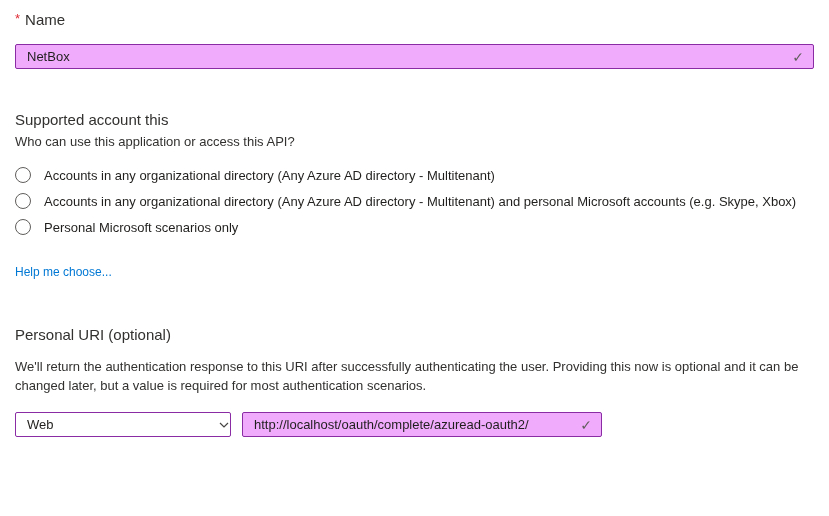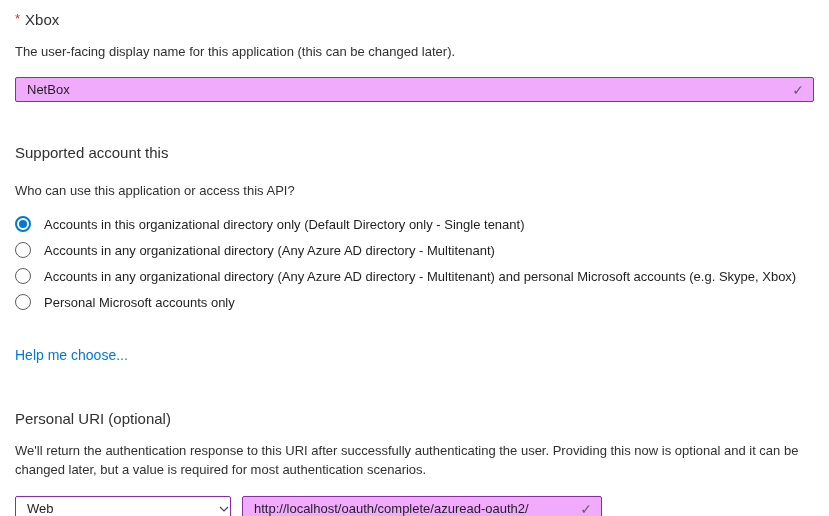--- a/index.html
+++ b/index.html
@@ -67,21 +67,21 @@
     line-height: 1;
   }
 
   
   .name-title-row { padding-top: 11px; }
   .name-desc { margin-top: 14px; }
   .name-field { margin-top: 16px; width: 799px; }
 
   
   .account-section { margin-top: 42px; }
-  .account-question { margin-top: 20px; }
+  .account-question { margin-top: 4px; }
   .radio-group { margin-top: 11px; }
   .radio-row {
     display: flex;
     align-items: center;
     height: 26px;
     cursor: pointer;
   }
   .radio-outer {
     width: 16px;
     height: 16px;
@@ -105,22 +105,22 @@
   .radio-row.selected .radio-inner { background: #0078d4; }
   .radio-label {
     margin-left: 13px;
     font-size: 13px;
     color: #201f1e;
     white-space: nowrap;
   }
 
   .help-link {
     display: inline-block;
-    margin-top: 32px;
-    font-size: 14px;
+    margin-top: 25px;
+    font-size: 12px;
     color: #0078d4;
     text-decoration: none;
     cursor: pointer;
   }
 
   
   .redirect-section { margin-top: 46px; }
   .redirect-desc { margin-top: 14px; width: 800px; }
   .redirect-controls {
     margin-top: 17px;
@@ -144,58 +144,51 @@
   .chevron-icon { flex: 0 0 auto; display: flex; }
   .uri-field { width: 360px; margin-left: 11px; }
 </style>
 </head>
 <body>
 
 <div class="page">
 
   <div class="section-title name-title-row">
     <span class="required-marker">*</span>
-    <span>Xbox</span>
-  </div>
-
-  <div class="desc-text name-desc">The user-facing display name for this application (this can be changed later).</div>
+    <span>Name</span>
+  </div>
+
 
   <div class="field-box name-field">
     <input type="text" value="NetBox" style="">
     <span class="valid-check">✓</span>
   </div>
 
   <div class="account-section">
     <div class="section-title">Supported account this</div>
     <div class="desc-text account-question">Who can use this application or access this API?</div>
 
     <div class="radio-group">
-      <div class="radio-row selected">
-        <span class="radio-outer">
-            <span class="radio-inner"></span>
-          </span>
-        <span class="radio-label">Accounts in this organizational directory only (Default Directory only - Single tenant)</span>
-      </div>
       <div class="radio-row">
         <span class="radio-outer">
             <span class="radio-inner"></span>
           </span>
         <span class="radio-label">Accounts in any organizational directory (Any Azure AD directory - Multitenant)</span>
       </div>
       <div class="radio-row">
         <span class="radio-outer">
             <span class="radio-inner"></span>
           </span>
         <span class="radio-label">Accounts in any organizational directory (Any Azure AD directory - Multitenant) and personal Microsoft accounts (e.g. Skype, Xbox)</span>
       </div>
       <div class="radio-row">
         <span class="radio-outer">
             <span class="radio-inner"></span>
           </span>
-        <span class="radio-label">Personal Microsoft accounts only</span>
+        <span class="radio-label">Personal Microsoft scenarios only</span>
       </div>
     </div>
 
     <a class="help-link">Help me choose...</a>
   </div>
 
   <div class="redirect-section">
     <div class="section-title">Personal URI (optional)</div>
     <div class="desc-text redirect-desc">We'll return the authentication response to this URI after successfully authenticating the user. Providing this now is optional and it can be changed later, but a value is required for most authentication scenarios.</div>
 

